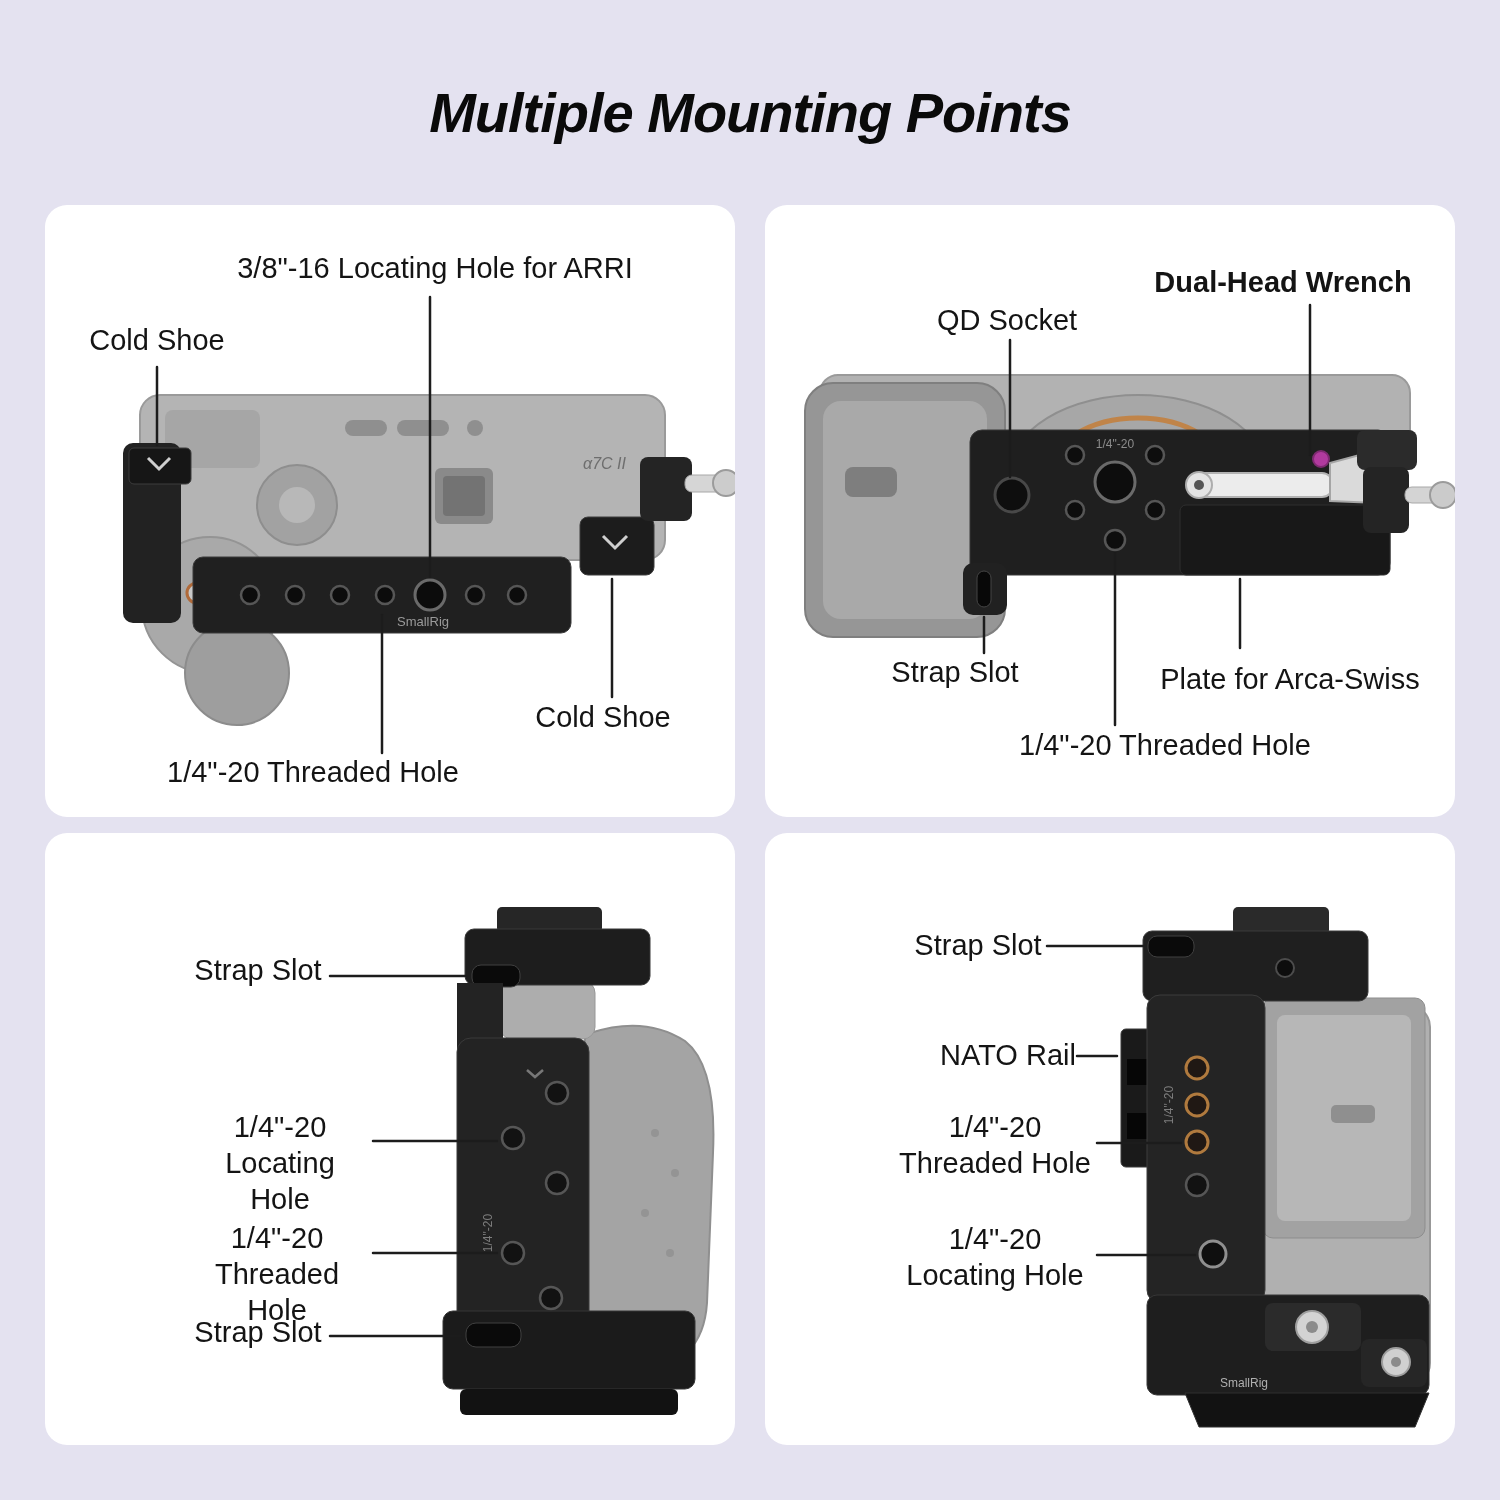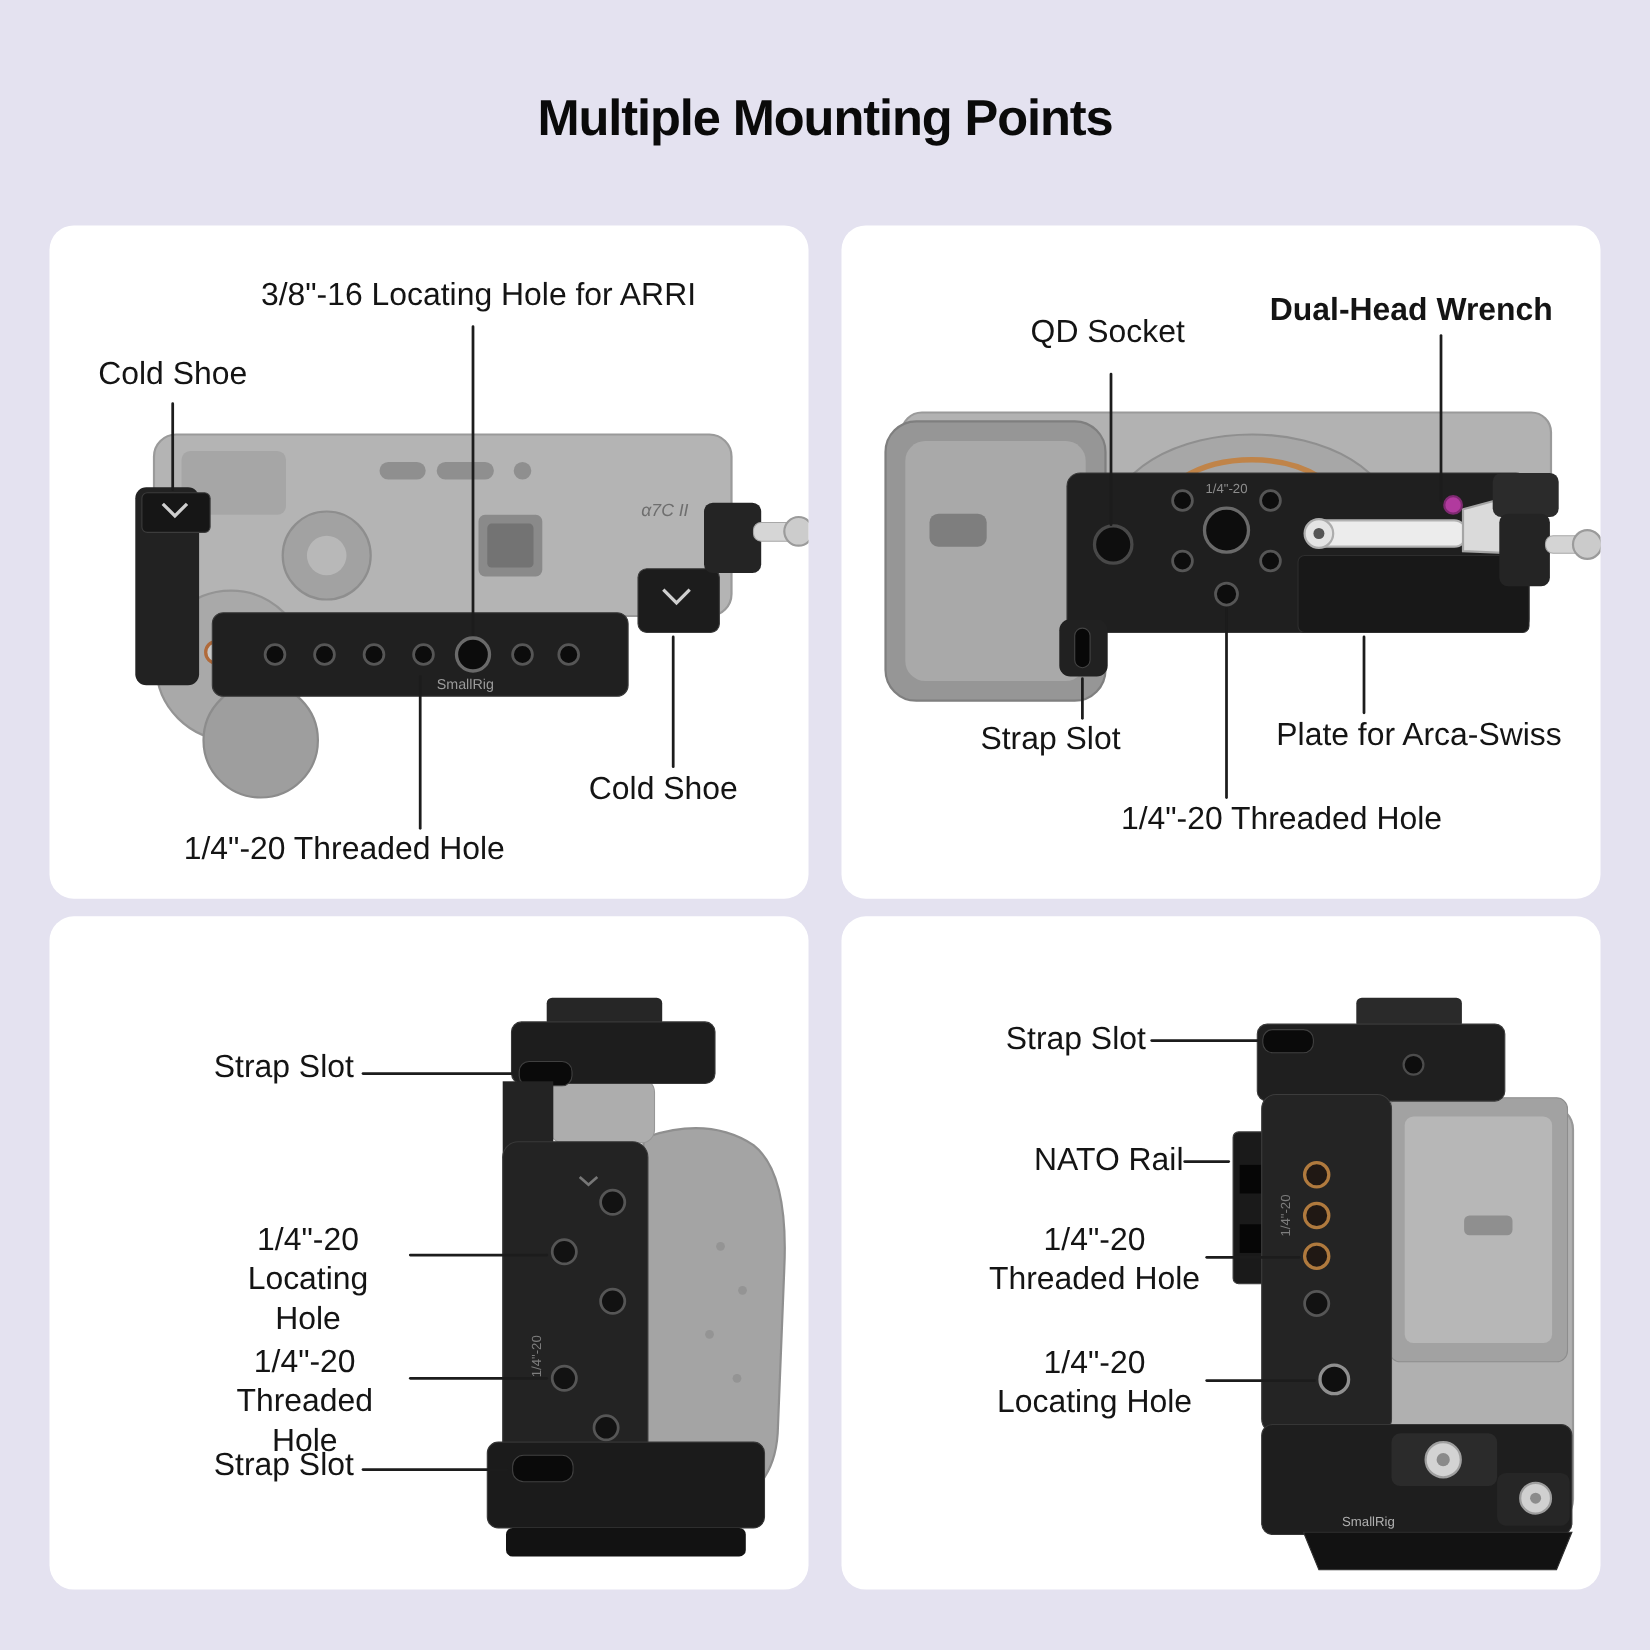--- a/index.html
+++ b/index.html
@@ -7,21 +7,21 @@
   body {
     background:#e4e2f0;
     font-family:"Liberation Sans", sans-serif;
     position:relative;
     overflow:hidden;
     color:#111;
   }
   .title {
     position:absolute; top:80px; left:0; width:100%;
     text-align:center;
-    font-size:46px; font-weight:900; letter-spacing:-1px; color:#0a0a0a;
+    font-size:56px; font-weight:900; letter-spacing:-1px; color:#0a0a0a;font-style:italic;
   }
   .panel {
     position:absolute; width:690px; height:612px;
     background:#ffffff; border-radius:22px;
   }
   #panel-top-view    { left:45px;  top:205px; }
   #panel-bottom-view { left:765px; top:205px; }
   #panel-left-side   { left:45px;  top:833px; }
   #panel-right-side  { left:765px; top:833px; }
   .panel svg { position:absolute; left:0; top:0; width:690px; height:612px; }
@@ -129,24 +129,24 @@
       <circle cx="678" cy="290" r="13" fill="#cbcbcb" stroke="#9b9b9b" stroke-width="2"></circle>
     </g>
     <g>
       <line class="leader" x1="245" y1="135" x2="245" y2="272"></line>
       <line class="leader" x1="545" y1="100" x2="545" y2="250"></line>
       <line class="leader" x1="219" y1="448" x2="219" y2="412"></line>
       <line class="leader" x1="475" y1="443" x2="475" y2="374"></line>
       <line class="leader" x1="350" y1="520" x2="350" y2="348"></line>
     </g>
   </svg>
-  <div class="callout" style="left:242px; top:80px;text-align:right;">QD Socket</div>
+  <div class="callout" style="left:242px; top:98px;text-align:right;">QD Socket</div>
   <div class="callout" style="left:518px; top:60px;font-weight:bold;">Dual-Head Wrench</div>
   <div class="callout" style="left:190px; top:450px;">Strap Slot</div>
-  <div class="callout" style="left:525px; top:446px;">Plate for Arca-Swiss</div>
+  <div class="callout" style="left:525px; top:457px;">Plate for Arca-Swiss</div>
   <div class="callout" style="left:400px; top:523px;">1/4"-20 Threaded Hole</div>
 </div>
 
 <div class="panel" id="panel-left-side">
   <svg viewBox="0 0 690 612">
     <g>
       <path d="M 545 200 Q 600 182 640 208 Q 672 233 668 320 L 662 470 Q 658 532 595 540 L 540 540 L 540 200 Z" fill="#a4a4a4" stroke="#8f8f8f" stroke-width="2"></path>
       <circle cx="610" cy="300" r="4" fill="#949494"></circle>
         <circle cx="630" cy="340" r="4" fill="#949494"></circle>
       <circle cx="600" cy="380" r="4" fill="#949494"></circle>

